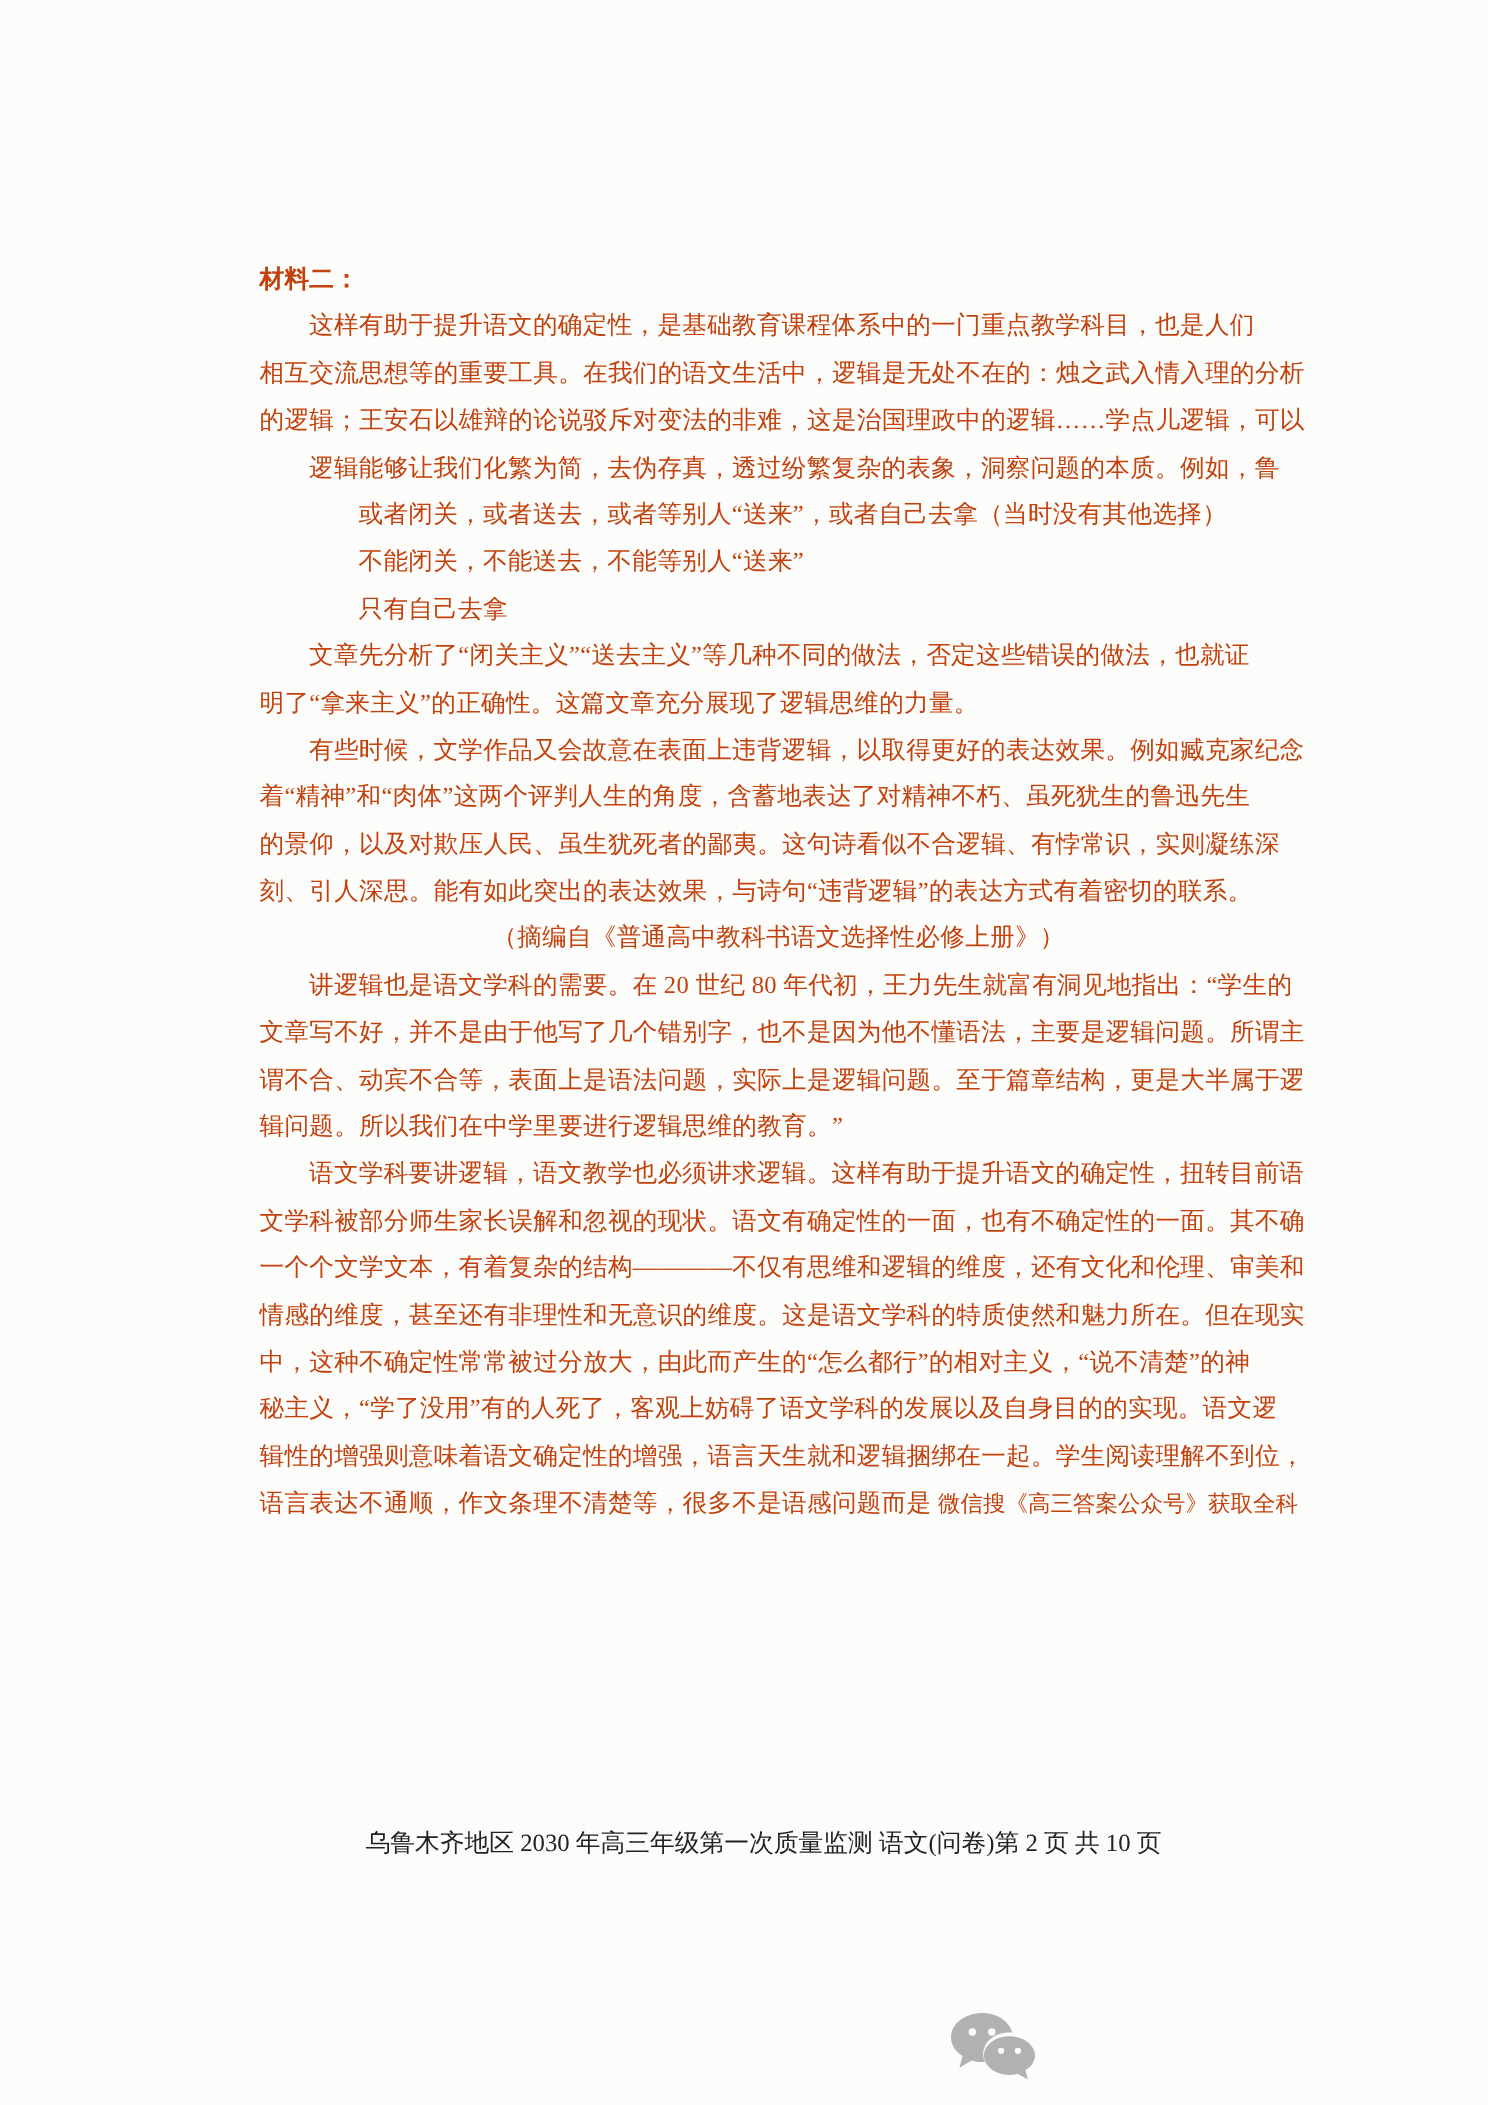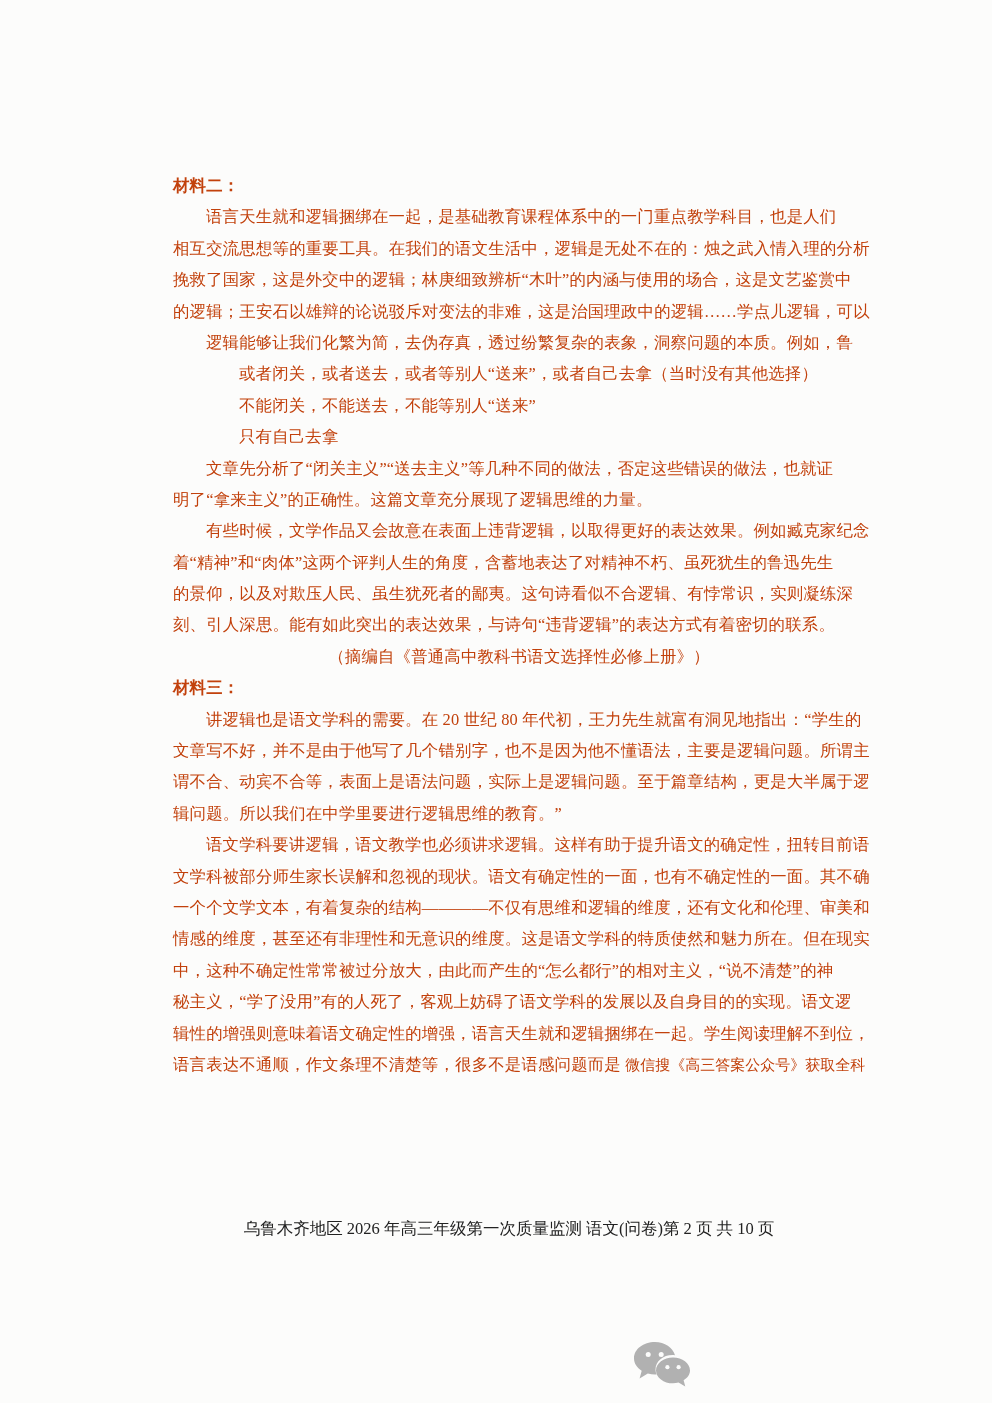--- a/index.html
+++ b/index.html
@@ -63,23 +63,22 @@
 </head>
 <body>
 
 <div class="page">
 
   <div class="text-column">
       <div class="block heading">
         <div class="line">材料二：</div>
       </div>
       <div class="block paragraph">
-        <div class="line first">语言天生就和逻辑捆绑在一起，是基础教育课程体系中的一门重点教学科目，也是人们</div>
+        <div class="line first">这样有助于提升语文的确定性，是基础教育课程体系中的一门重点教学科目，也是人们</div>
         <div class="line">相互交流思想等的重要工具。在我们的语文生活中，逻辑是无处不在的：烛之武入情入理的分析</div>
-        <div class="line">挽救了国家，这是外交中的逻辑；林庚细致辨析“木叶”的内涵与使用的场合，这是文艺鉴赏中</div>
         <div class="line">的逻辑；王安石以雄辩的论说驳斥对变法的非难，这是治国理政中的逻辑……学点儿逻辑，可以</div>
       </div>
       <div class="block paragraph">
         <div class="line first">逻辑能够让我们化繁为简，去伪存真，透过纷繁复杂的表象，洞察问题的本质。例如，鲁</div>
       </div>
       <div class="block logic">
         <div class="line">或者闭关，或者送去，或者等别人“送来”，或者自己去拿（当时没有其他选择）</div>
         <div class="line">不能闭关，不能送去，不能等别人“送来”</div>
         <div class="line">只有自己去拿</div>
       </div>
@@ -89,42 +88,39 @@
       </div>
       <div class="block paragraph">
         <div class="line first">有些时候，文学作品又会故意在表面上违背逻辑，以取得更好的表达效果。例如臧克家纪念</div>
         <div class="line">着“精神”和“肉体”这两个评判人生的角度，含蓄地表达了对精神不朽、虽死犹生的鲁迅先生</div>
         <div class="line">的景仰，以及对欺压人民、虽生犹死者的鄙夷。这句诗看似不合逻辑、有悖常识，实则凝练深</div>
         <div class="line">刻、引人深思。能有如此突出的表达效果，与诗句“违背逻辑”的表达方式有着密切的联系。</div>
       </div>
       <div class="block attribution">
         <div class="line">（摘编自《普通高中教科书语文选择性必修上册》）</div>
       </div>
-      <div class="block heading">
-        <div class="line">材料三：</div>
-      </div>
       <div class="block paragraph">
         <div class="line first">讲逻辑也是语文学科的需要。在 20 世纪 80 年代初，王力先生就富有洞见地指出：“学生的</div>
         <div class="line">文章写不好，并不是由于他写了几个错别字，也不是因为他不懂语法，主要是逻辑问题。所谓主</div>
         <div class="line">谓不合、动宾不合等，表面上是语法问题，实际上是逻辑问题。至于篇章结构，更是大半属于逻</div>
         <div class="line">辑问题。所以我们在中学里要进行逻辑思维的教育。”</div>
       </div>
       <div class="block paragraph">
         <div class="line first">语文学科要讲逻辑，语文教学也必须讲求逻辑。这样有助于提升语文的确定性，扭转目前语</div>
         <div class="line">文学科被部分师生家长误解和忽视的现状。语文有确定性的一面，也有不确定性的一面。其不确</div>
         <div class="line">一个个文学文本，有着复杂的结构————不仅有思维和逻辑的维度，还有文化和伦理、审美和</div>
         <div class="line">情感的维度，甚至还有非理性和无意识的维度。这是语文学科的特质使然和魅力所在。但在现实</div>
         <div class="line">中，这种不确定性常常被过分放大，由此而产生的“怎么都行”的相对主义，“说不清楚”的神</div>
         <div class="line">秘主义，“学了没用”有的人死了，客观上妨碍了语文学科的发展以及自身目的的实现。语文逻</div>
         <div class="line">辑性的增强则意味着语文确定性的增强，语言天生就和逻辑捆绑在一起。学生阅读理解不到位，</div>
         <div class="line">语言表达不通顺，作文条理不清楚等，很多不是语感问题而是 <span class="ad">微信搜《高三答案公众号》获取全科</span></div>
       </div>
     </div>
 
-  <div class="footer">乌鲁木齐地区 2026 年高三年级第一次质量监测  语文(问卷)第 2 页  共 10 页</div>
+  <div class="footer">乌鲁木齐地区 2030 年高三年级第一次质量监测  语文(问卷)第 2 页  共 10 页</div>
 
   <div class="wechat-icon">
     <svg width="70" height="52" viewBox="0 0 70 52" xmlns="http://www.w3.org/2000/svg">
       <g fill="#b1b1b1">
         <path d="M25,2 C13.4,2 4,9.2 4,18.2 C4,23.3 7,27.8 11.7,30.7 L9.6,38.5 L17.8,33.6 C20,34.3 22.5,34.6 25,34.6 C25.6,34.6 26.1,34.6 26.7,34.5 C25.9,32.9 25.5,31.2 25.5,29.4 C25.5,21.4 33.1,15 42.5,15 C43.4,15 44.2,15.1 45,15.2 C42.9,7.6 34.7,2 25,2 Z"></path>
         <path d="M43,17.5 C33.6,17.5 26,23.3 26,30.4 C26,37.5 33.6,43.3 43,43.3 C44.9,43.3 46.8,43 48.5,42.5 L55.3,46.5 L53.6,40.2 C57.5,37.8 60,34.3 60,30.4 C60,23.3 52.4,17.5 43,17.5 Z"></path>
       </g>
       <g fill="#fcfcfb">
         <circle cx="18.2" cy="14.6" r="2.5"></circle>
         <circle cx="31.2" cy="14.6" r="2.5"></circle>

